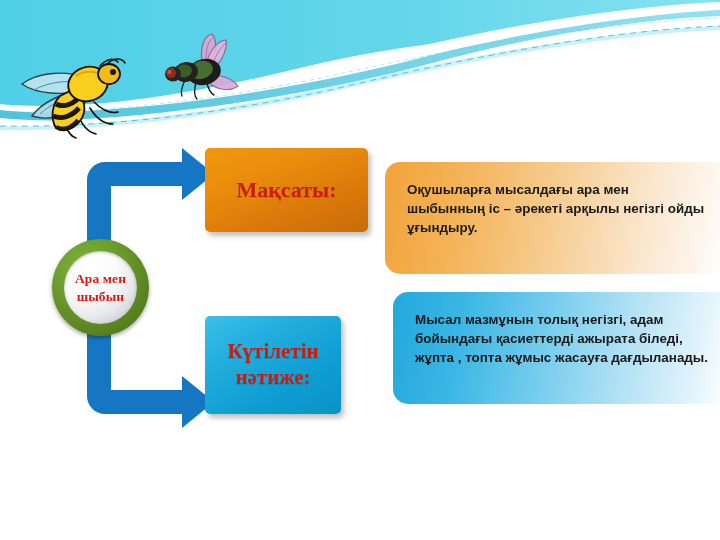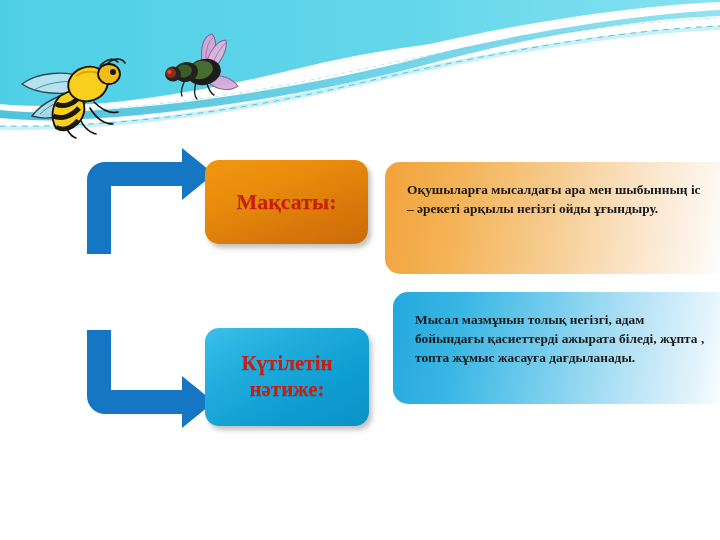--- a/index.html
+++ b/index.html
@@ -87,27 +87,26 @@
   }
 
   
   .arrow-shape {
     position: absolute;
   }
 
   
   .label-box {
     position: absolute;
-    border-radius: 14px;
+    border-radius: 5px;
     display: flex;
     align-items: center;
     justify-content: center;
     text-align: center;
     box-shadow: 3px 4px 5px rgba(120,120,120,.45);
-    margin-top: 12px;
   }
   .label-box-text {
     color: #cc1c10;
     font-family: "Liberation Serif", serif;
     font-weight: bold;
     font-size: 21px;
     line-height: 1.22;
     white-space: pre-line;
     text-shadow: 0 1px 0 rgba(0,0,0,.12);
   }
@@ -117,35 +116,35 @@
     width: 163px;
     height: 84px;
     background: linear-gradient(160deg, #f0970d 0%, #ea8d0c 32%, #d9780a 70%, #c96c08 100%);
   }
   #goal-box .label-box-text {
     font-size: 22px;
   }
   #result-box {
     left: 205px;
     top: 316px;
-    width: 164px;
+    width: 136px;
     height: 98px;
     background: linear-gradient(150deg, #3cc0e8 0%, #22aede 30%, #0f9ed2 66%, #0a92c6 100%);
   }
 
   
   .content-panel {
     position: absolute;
     border-top-left-radius: 15px;
     border-bottom-left-radius: 15px;
     padding: 18px 16px 16px 22px;
     box-sizing: border-box;
   }
   .content-panel-text {
-    font-family: Liberation Serif, serif;
+    font-family: Liberation Sans, sans-serif;
     font-weight: bold;
     font-size: 13.4px;
     line-height: 1.42;
     color: #1a1a1a;
     white-space: pre-line;
   }
   #goal-panel {
     left: 385px;
     top: 162px;
     width: 340px;
@@ -253,20 +252,26 @@
       <path d="M9,110 L9,36 C9,26 17,18 27,18 L104,18 L104,4 L136,30 L104,56 L104,42 L33,42 L33,110 Z" fill="#1577c4"></path>
     </svg>
   </div>
 
   <div class="arrow-shape" id="arrow-to-result" style="left:78px; top:330px; width:140px; height:110px;">
     <svg width="140" height="110" viewBox="0 0 140 110" xmlns="http://www.w3.org/2000/svg">
       <path d="M9,0 L33,0 L33,60 L104,60 L104,46 L136,72 L104,98 L104,84 L27,84 C17,84 9,76 9,66 Z" fill="#1577c4"></path>
     </svg>
   </div>
 
+  <div id="topic-circle">
+    <div id="topic-circle-inner">
+      <span id="topic-circle-label">Ара мен
+шыбын</span>
+    </div>
+  </div>
 
   <div class="label-box" id="goal-box">
     <span class="label-box-text">Мақсаты:</span>
   </div>
 
   <div class="content-panel" id="goal-panel">
     <div class="content-panel-text">Оқушыларға мысалдағы ара мен шыбынның  іс – әрекеті арқылы негізгі ойды ұғындыру.</div>
   </div>
 
   <div class="label-box" id="result-box">

